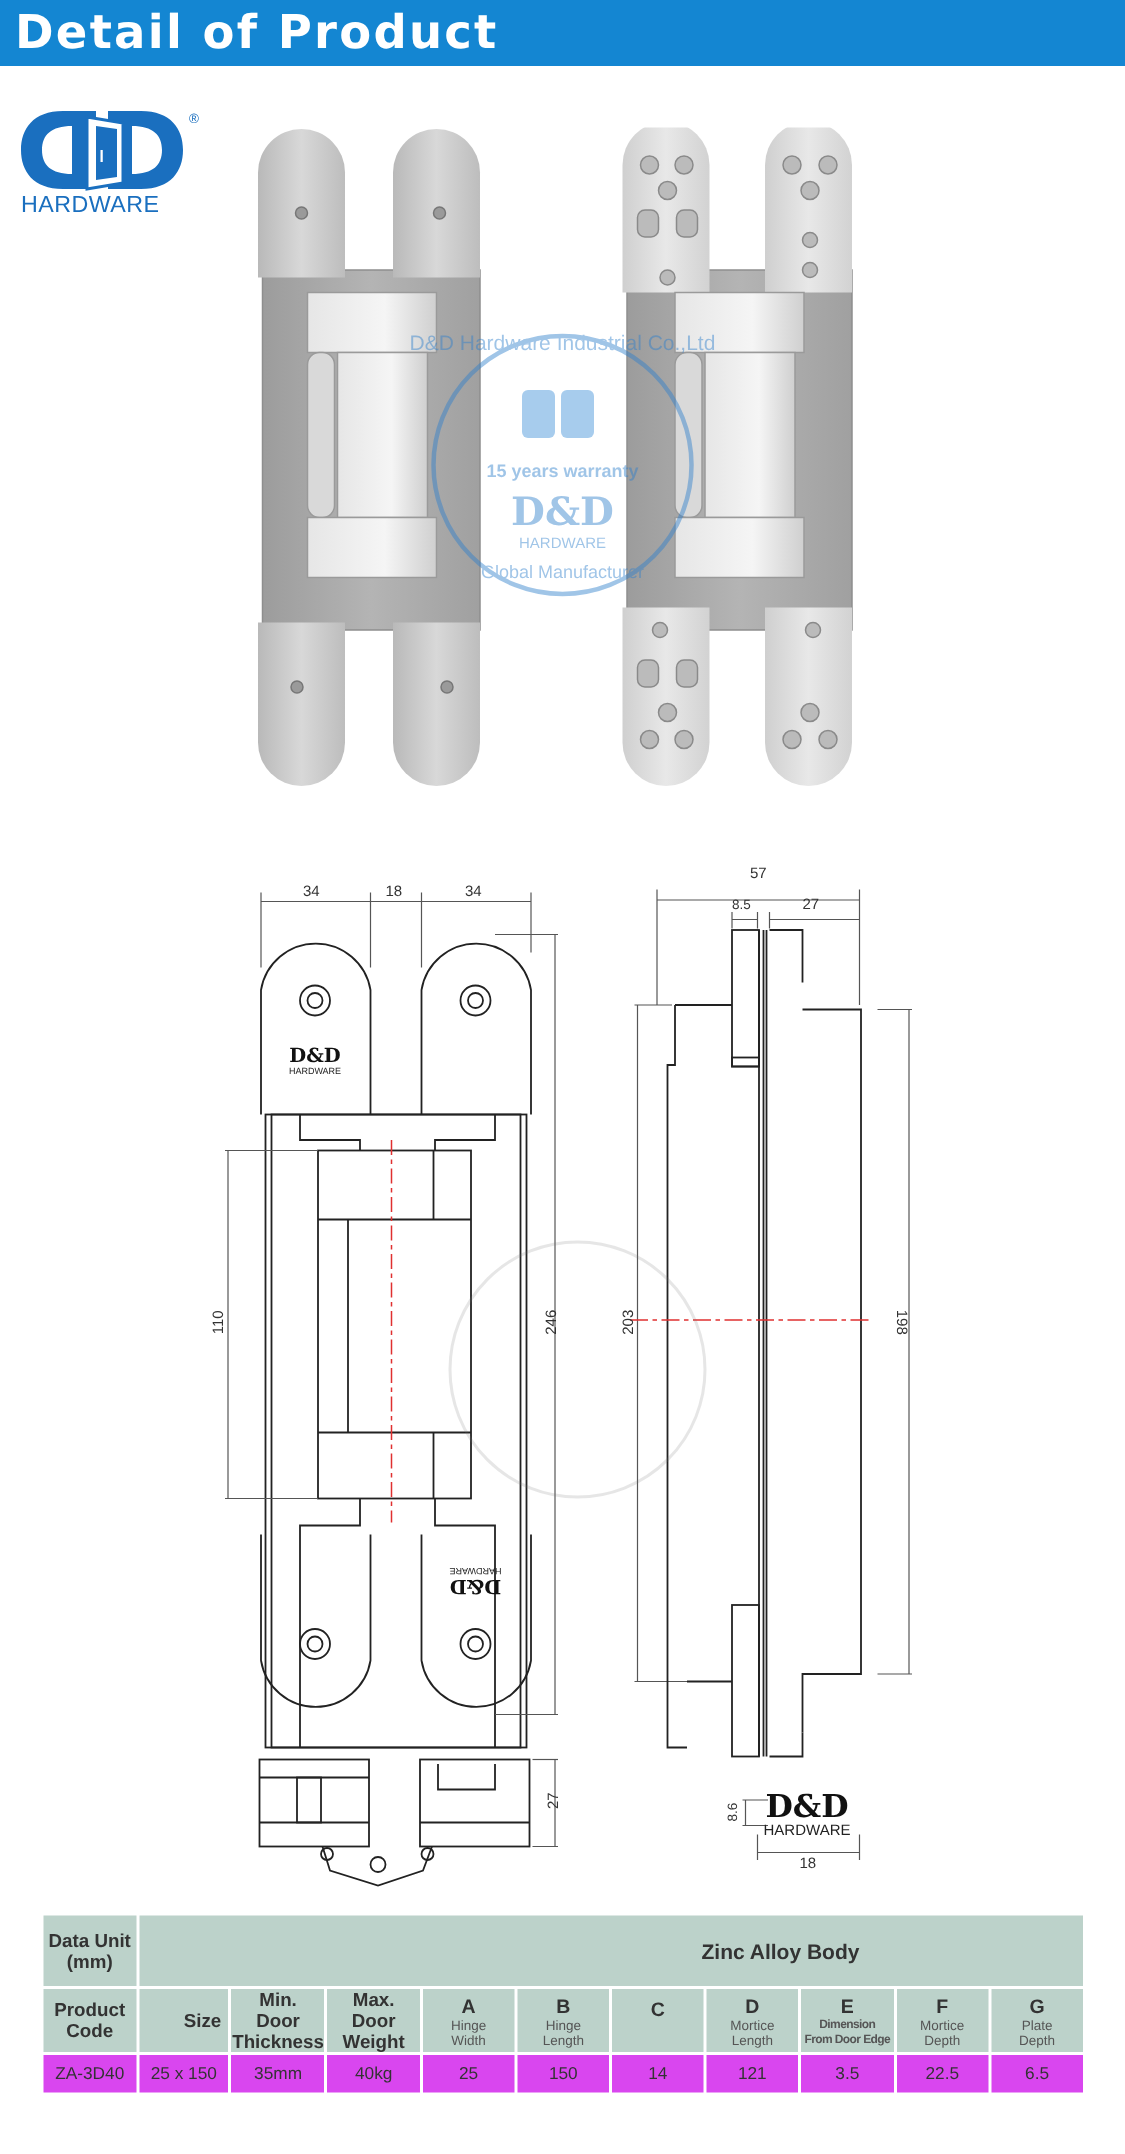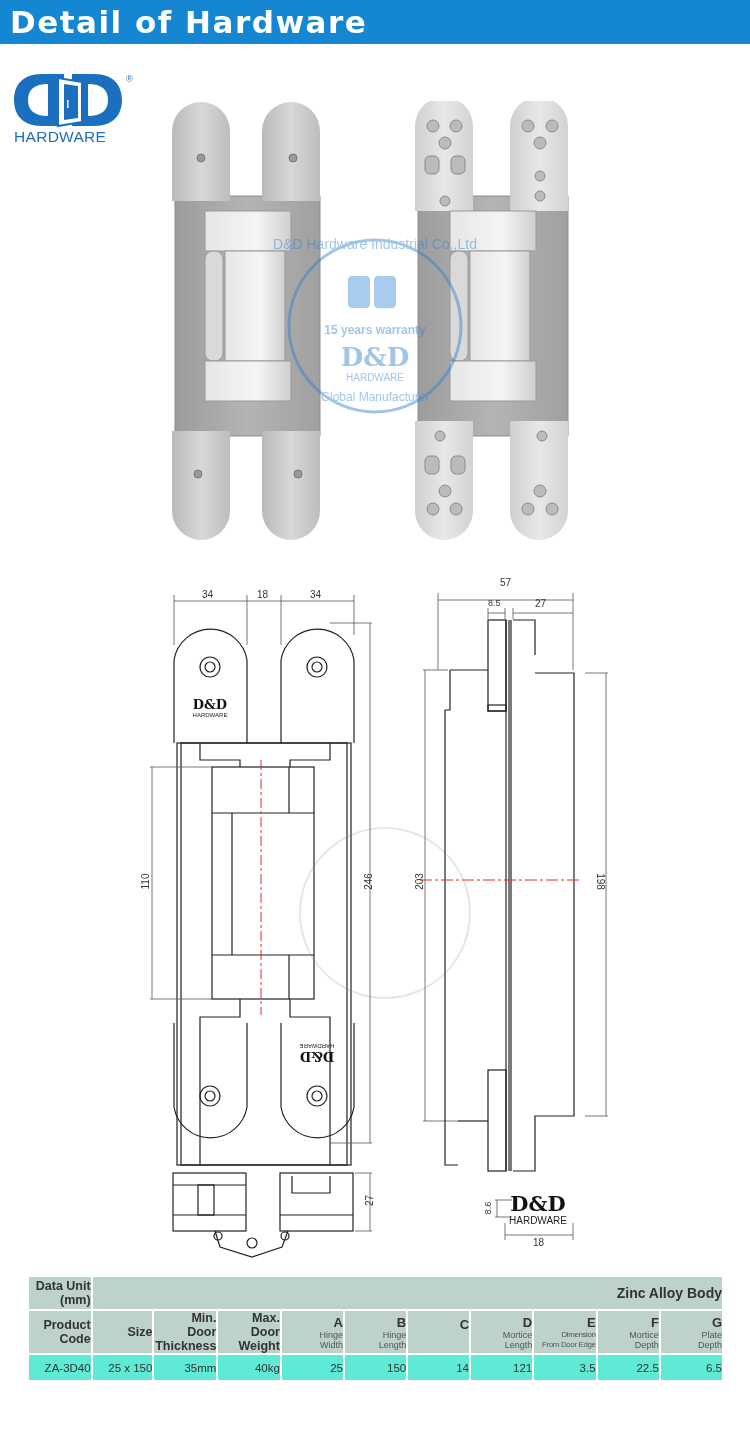--- a/index.html
+++ b/index.html
@@ -16,56 +16,56 @@
     font-size: 31px; letter-spacing: 1.5px; color: #ffffff; line-height: 40px;
   }
 
   .logo { position: absolute; left: 12px; top: 72px; width: 115px; height: 80px; }
   .logo-word {
     position: absolute; left: 2px; top: 56px; width: 115px;
     font-size: 15.5px; color: #1a6fbf; letter-spacing: 0.3px; text-align: left;
   }
   .logo-reg { position: absolute; left: 114px; top: 2px; font-size: 9px; color: #1a6fbf; }
 
-  .photo { position: absolute; left: 150px; top: 101px; width: 450px; height: 445px; }
+  .photo { position: absolute; left: 150px; top: 85px; width: 450px; height: 445px; }
 
   .drawing { position: absolute; left: 140px; top: 575px; width: 500px; height: 690px; }
 
   .d-label {
     position: absolute; font-family: "Liberation Sans", sans-serif; font-size: 10px;
     color: #333;
   }
   .d-label.rot { transform: rotate(-90deg); transform-origin: center; }
   .d-label.rot90 { transform: rotate(90deg); transform-origin: center; }
 
   .mini-logo { position: absolute; text-align: center; }
   .mini-logo .dd { font-family: "DejaVu Serif", serif; font-weight: bold; color: #111; }
   .mini-logo .hw { font-family: "Liberation Sans", sans-serif; color: #222; }
 
   
   .spec {
     position: absolute; left: 27px; top: 1275px; width: 697px;
     border-collapse: separate; border-spacing: 2px;
   }
   .spec td {
-    text-align: right; vertical-align: middle; font-size: 11.5px; color: #333;
+    text-align: center; vertical-align: middle; font-size: 11.5px; color: #333;
   }
   .spec .hdr { background: #bcd2ca; }
-  .spec .body { background: #5eead4; height: 25px; }
+  .spec .body { background: #d946ef; height: 25px; }
   .spec .big { font-weight: bold; font-size: 12.5px; color: #333; line-height: 14px; }
   .spec .letter { font-weight: bold; font-size: 13px; display: block; color: #333; }
   .spec .sub { font-size: 9px; color: #555; display: block; line-height: 10px; }
-  .spec .sub.narrow { font-size: 8px; letter-spacing: -0.4px; }
-  .spec .zinc { text-align: right; padding-left: 226px; font-weight: bold; font-size: 14px; color: #333; height: 32px; }
+  .spec .sub.narrow { font-size: 8px; letter-spacing: -0.4px; font-weight: bold; }
+  .spec .zinc { text-align: center; padding-left: 226px; font-weight: bold; font-size: 14px; color: #333; height: 47px; }
 </style>
 </head>
 <body>
 
 <div class="banner">
-  <div class="banner-title">Detail of Hardware</div>
+  <div class="banner-title">Detail of Product</div>
 </div>
 
 <div class="logo">
   <svg width="112" height="56" viewBox="0 0 112 56">
     <path d="M30 2 H52 V54 H30 C10 54 2 42 2 28 C2 14 10 2 30 2 Z M36 12 C22 12 16 18 16 28 C16 38 22 44 36 44 Z" fill="#1a6fbf" fill-rule="evenodd"></path>
     <path d="M60 2 H82 C102 2 110 14 110 28 C110 42 102 54 82 54 H60 Z M76 12 V44 C90 44 96 38 96 28 C96 18 90 12 76 12 Z" fill="#1a6fbf" fill-rule="evenodd"></path>
     <path d="M46 6 L70 10 V50 L46 54 Z" fill="#ffffff" stroke="#1a6fbf" stroke-width="2"></path>
     <path d="M52 12 L66 14 V46 L52 48 Z" fill="#1a6fbf"></path>
     <rect x="55" y="28" width="1.5" height="8" fill="#fff"></rect>
   </svg>

